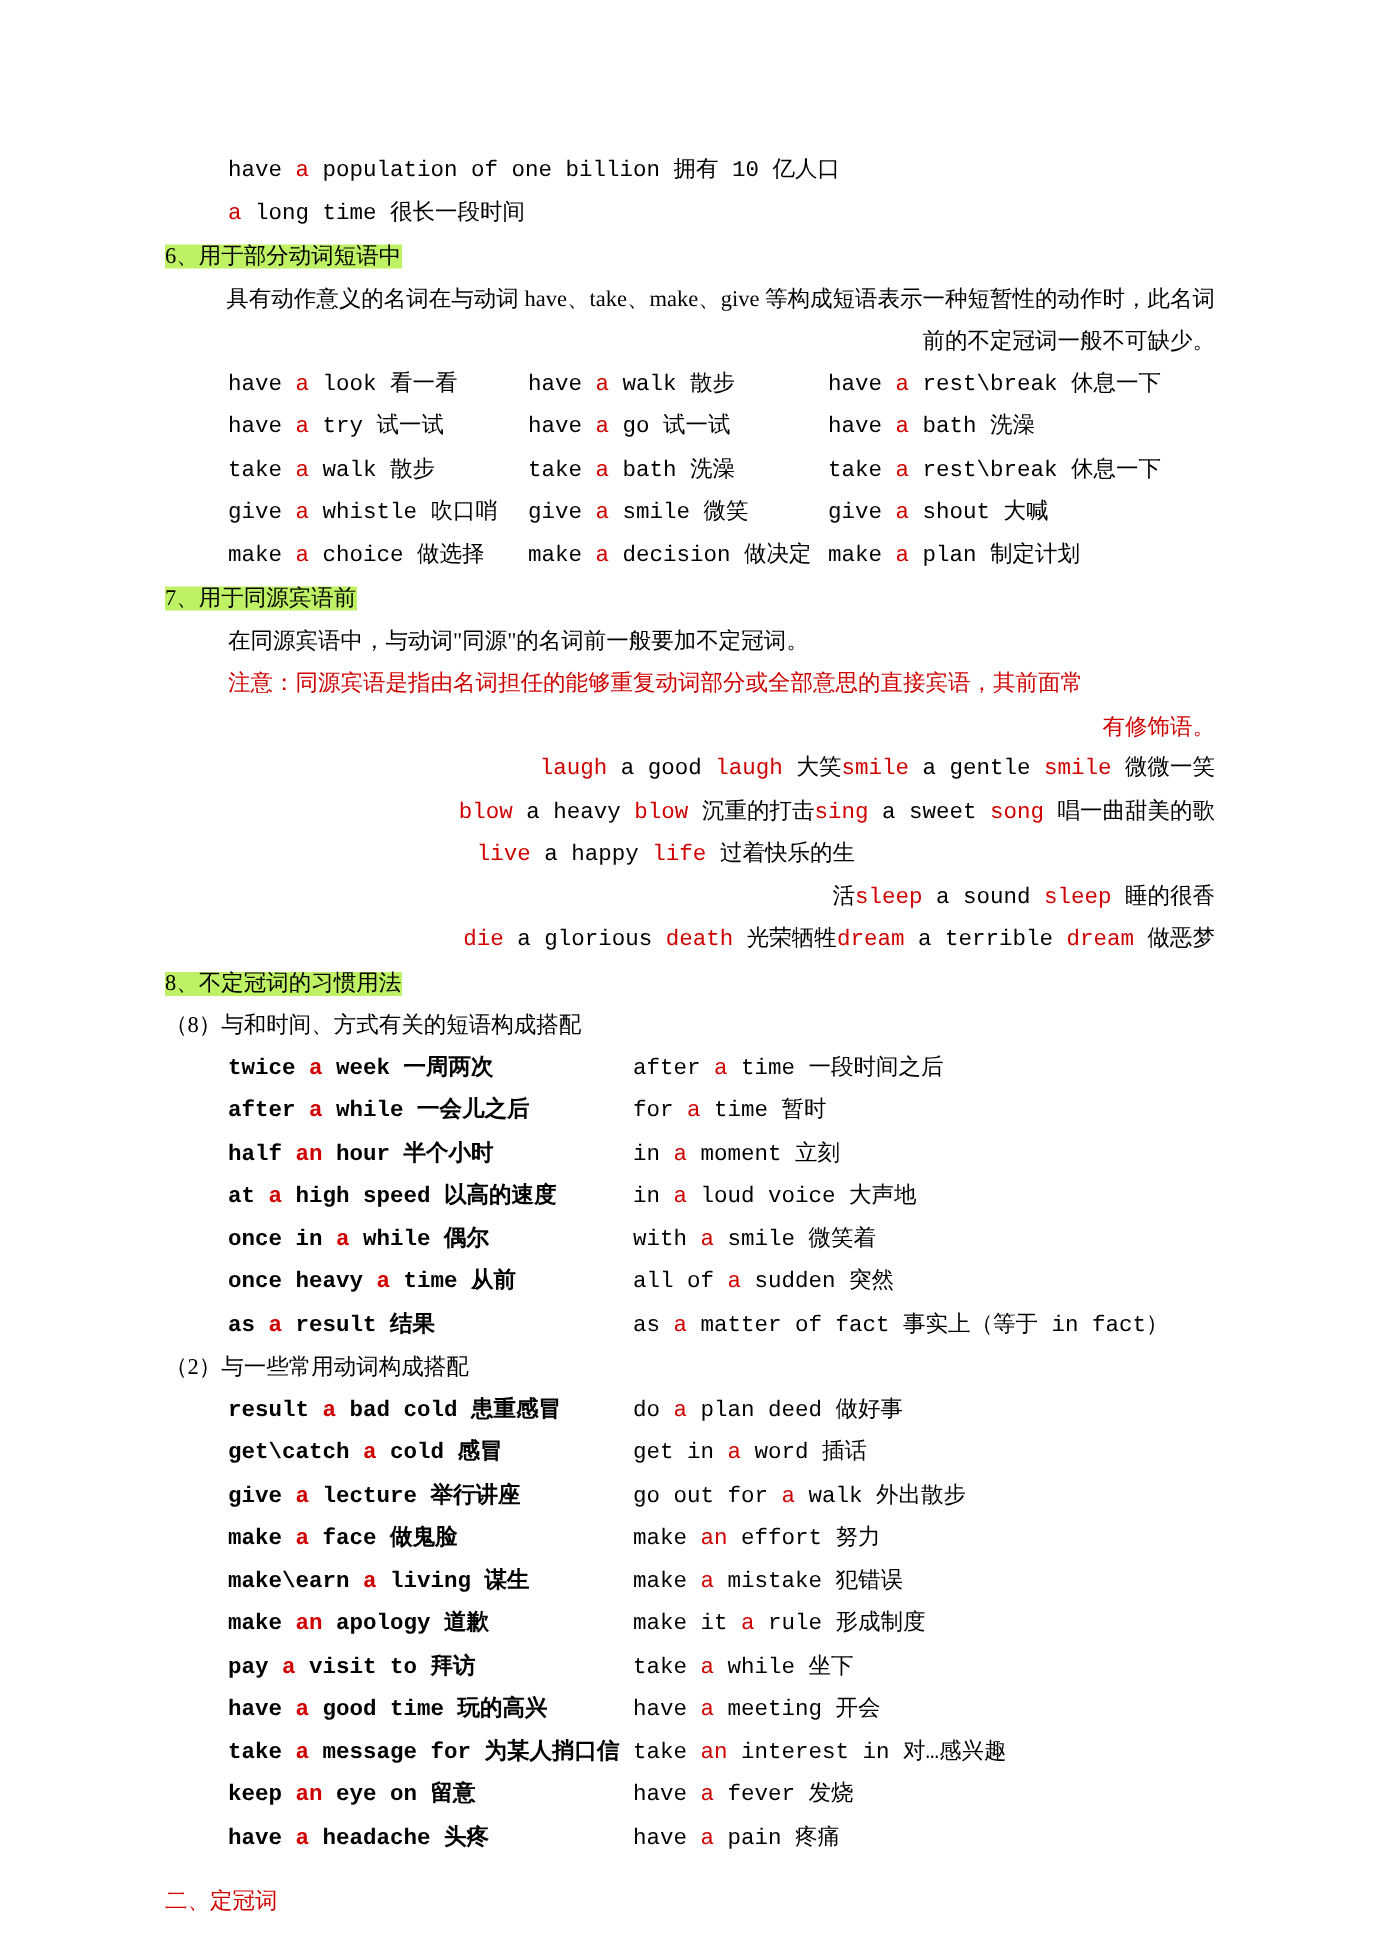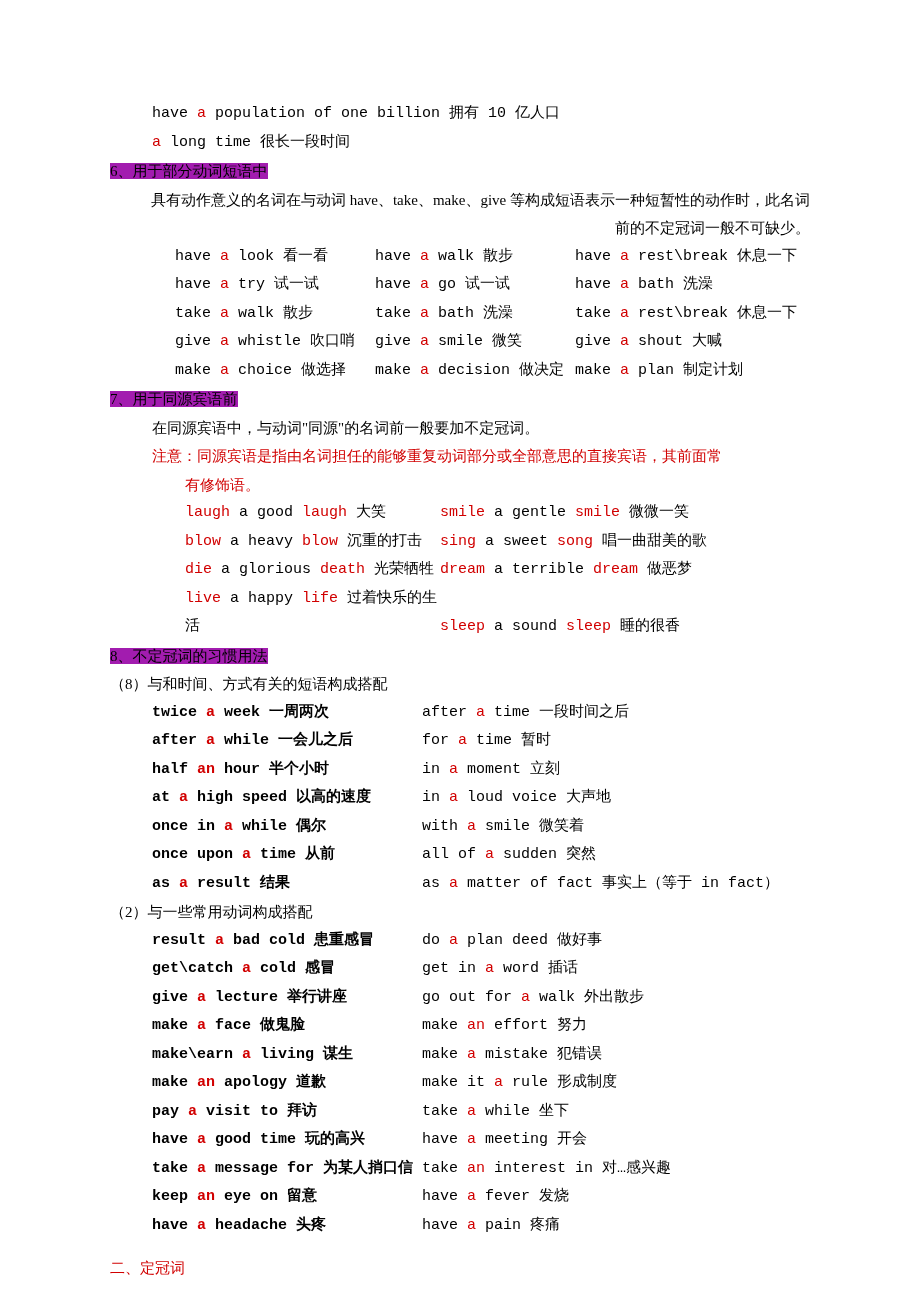--- a/index.html
+++ b/index.html
@@ -8,25 +8,25 @@
     line-height: 1.9;
     margin: 0;
     padding: 100px 110px 60px 110px;
     width: 920px;
     box-sizing: border-box;
     color: #000;
     background: #fff;
   }
   .mono { font-family: "Courier New", monospace; }
   .red { color: #d10000; }
-  .cyan-hl { background: #a21caf; }
+  .cyan-hl { background: #bef264; }
   .indent1 { padding-left: 2.8em; }
-  .indent3 { padding-left: 5em; }
+  .indent3 { padding-left: 5em; text-align: right; }
   .col3 > span { display: inline-block; }
-  .col3 .c1 { width: 200px; margin-left: 23px; }
+  .col3 .c1 { width: 200px; }
   .col3 .c2 { width: 200px; }
   .col3 .c3 { }
   .col2 > span { display: inline-block; }
   .col2 .c1 { width: 255px; }
   .col2 .c2 { }
   .col2b .c1 { width: 270px; font-weight: bold; }
   p { margin: 0; }
   .sect2-title { color: #d10000; margin-top: 14px; margin-bottom: 8px; }
   .body-indent { text-indent: 2em; text-align: right; }
 </style>
@@ -52,33 +52,33 @@
     </div>
 </div>
 
 <p><span class="cyan-hl">7、用于同源宾语前</span></p>
 <p class="indent1">在同源宾语中，与动词"同源"的名词前一般要加不定冠词。</p>
 <p class="indent1 red">注意：同源宾语是指由名词担任的能够重复动词部分或全部意思的直接宾语，其前面常</p>
 <p class="indent3 red">有修饰语。</p>
 <div class="indent3 mono" id="s7rows">
     <p class="col2"><span class="c1"><span class="red">laugh</span><span> a good </span><span class="red">laugh</span><span> 大笑</span></span><span class="c2"><span class="red">smile</span><span> a gentle </span><span class="red">smile</span><span> 微微一笑</span></span></p>
     <p class="col2"><span class="c1"><span class="red">blow</span><span> a heavy </span><span class="red">blow</span><span> 沉重的打击</span></span><span class="c2"><span class="red">sing</span><span> a sweet </span><span class="red">song</span><span> 唱一曲甜美的歌</span></span></p>
+    <p class="col2"><span class="c1"><span class="red">live</span><span> a happy </span><span class="red">life</span><span> 过着快乐的生活</span></span><span class="c2"><span class="red">sleep</span><span> a sound </span><span class="red">sleep</span><span> 睡的很香</span></span></p>
     <p class="col2"><span class="c1"><span class="red">die</span><span> a glorious </span><span class="red">death</span><span> 光荣牺牲</span></span><span class="c2"><span class="red">dream</span><span> a terrible </span><span class="red">dream</span><span> 做恶梦</span></span></p>
-    <p class="col2"><span class="c1"><span class="red">live</span><span> a happy </span><span class="red">life</span><span> 过着快乐的生活</span></span><span class="c2"><span class="red">sleep</span><span> a sound </span><span class="red">sleep</span><span> 睡的很香</span></span></p>
   </div>
 
 <p><span class="cyan-hl">8、不定冠词的习惯用法</span></p>
 <p>（8）与和时间、方式有关的短语构成搭配</p>
 <div class="indent1 mono" id="s8p1">
     <p class="col2 col2b"><span class="c1"><span>twice </span><span class="red">a</span><span> week 一周两次</span></span><span class="c2"><span>after </span><span class="red">a</span><span> time 一段时间之后</span></span></p>
     <p class="col2 col2b"><span class="c1"><span>after </span><span class="red">a</span><span> while 一会儿之后</span></span><span class="c2"><span>for </span><span class="red">a</span><span> time 暂时</span></span></p>
     <p class="col2 col2b"><span class="c1"><span>half </span><span class="red">an</span><span> hour 半个小时</span></span><span class="c2"><span>in </span><span class="red">a</span><span> moment 立刻</span></span></p>
     <p class="col2 col2b"><span class="c1"><span>at </span><span class="red">a</span><span> high speed 以高的速度</span></span><span class="c2"><span>in </span><span class="red">a</span><span> loud voice 大声地</span></span></p>
     <p class="col2 col2b"><span class="c1"><span>once in </span><span class="red">a</span><span> while 偶尔</span></span><span class="c2"><span>with </span><span class="red">a</span><span> smile 微笑着</span></span></p>
-    <p class="col2 col2b"><span class="c1"><span>once upon </span><span class="red">a</span><span> time 从前</span></span><span class="c2"><span>all of </span><span class="red">a</span><span> sudden 突然</span></span></p>
+    <p class="col2 col2b"><span class="c1"><span>once heavy </span><span class="red">a</span><span> time 从前</span></span><span class="c2"><span>all of </span><span class="red">a</span><span> sudden 突然</span></span></p>
     <p class="col2 col2b"><span class="c1"><span>as </span><span class="red">a</span><span> result 结果</span></span><span class="c2"><span>as </span><span class="red">a</span><span> matter of fact 事实上（等于 in fact）</span></span></p>
   </div>
 <p>（2）与一些常用动词构成搭配</p>
 <div class="indent1 mono" id="s8p2">
     <p class="col2 col2b"><span class="c1"><span>result </span><span class="red">a</span><span> bad cold 患重感冒</span></span><span class="c2"><span>do </span><span class="red">a</span><span> plan deed 做好事</span></span></p>
     <p class="col2 col2b"><span class="c1"><span>get\catch </span><span class="red">a</span><span> cold 感冒</span></span><span class="c2"><span>get in </span><span class="red">a</span><span> word 插话</span></span></p>
     <p class="col2 col2b"><span class="c1"><span>give </span><span class="red">a</span><span> lecture 举行讲座</span></span><span class="c2"><span>go out for </span><span class="red">a</span><span> walk 外出散步</span></span></p>
     <p class="col2 col2b"><span class="c1"><span>make </span><span class="red">a</span><span> face 做鬼脸</span></span><span class="c2"><span>make </span><span class="red">an</span><span> effort 努力</span></span></p>
     <p class="col2 col2b"><span class="c1"><span>make\earn </span><span class="red">a</span><span> living 谋生</span></span><span class="c2"><span>make </span><span class="red">a</span><span> mistake 犯错误</span></span></p>
     <p class="col2 col2b"><span class="c1"><span>make </span><span class="red">an</span><span> apology 道歉</span></span><span class="c2"><span>make it </span><span class="red">a</span><span> rule 形成制度</span></span></p>

